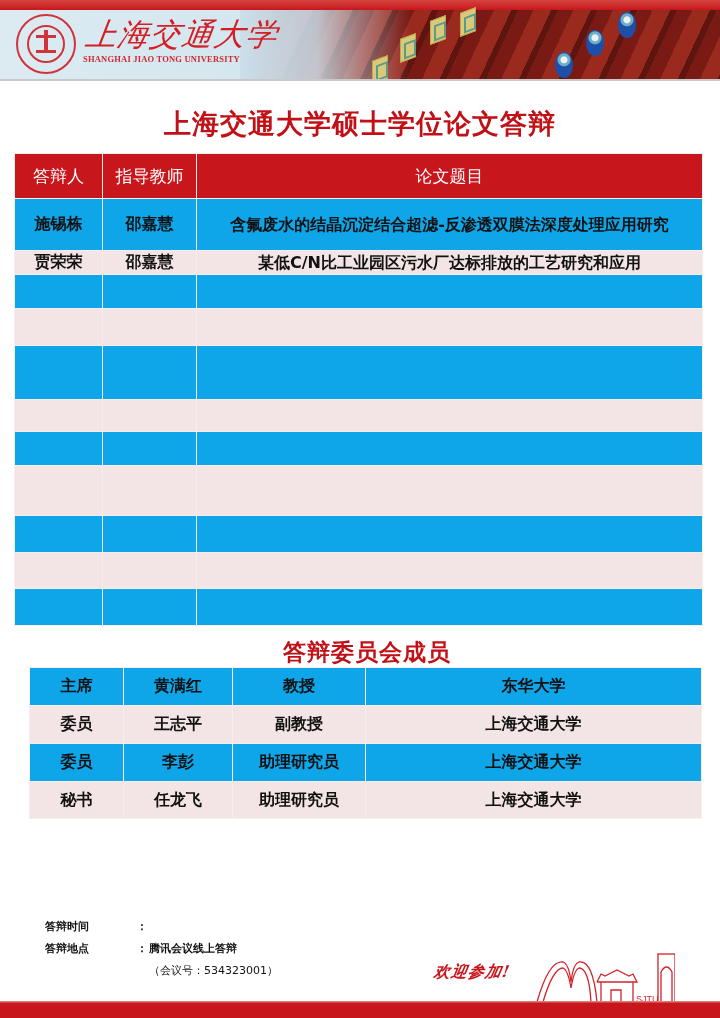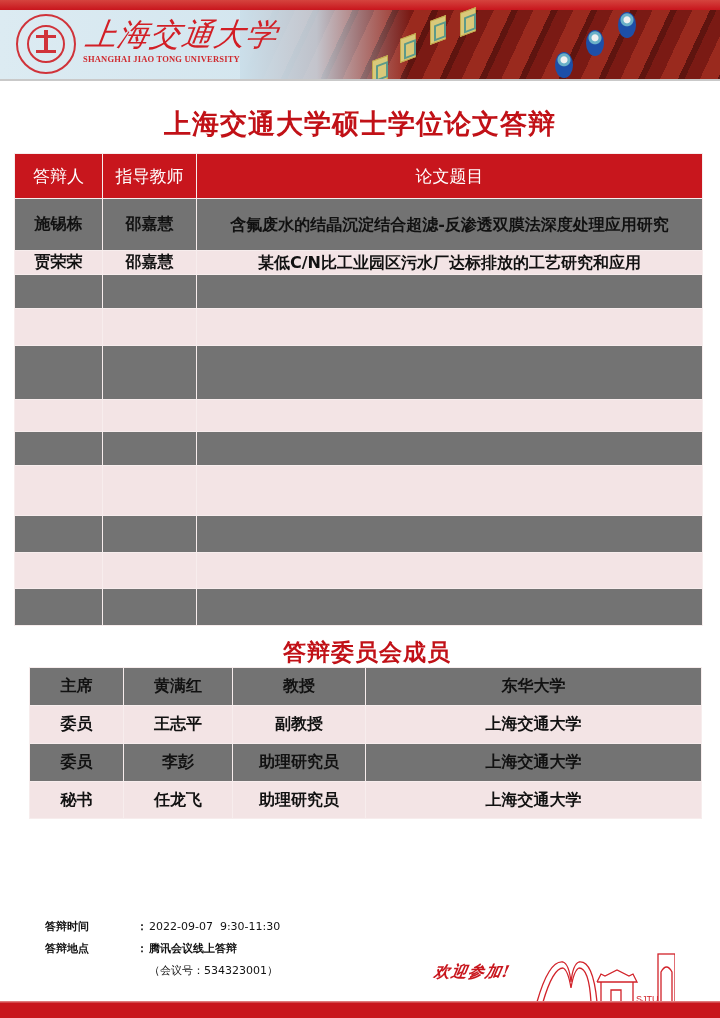--- a/index.html
+++ b/index.html
@@ -34,21 +34,21 @@
     font-weight: bold; color: #cf2a2f; letter-spacing: 0.2px; }
 
   
   .page-title { position: absolute; left: 0; top: 106px; width: 720px; text-align: center;
     font-size: 27px; font-weight: bold; color: #c11117; letter-spacing: 1px; }
 
   
   table { border-collapse: collapse; position: absolute; table-layout: fixed; }
   td, th { border: 1px solid #f7eded; text-align: center; vertical-align: middle; }
   th { background: #c8161d; color: #ffffff; font-weight: normal; font-size: 17px; margin-left: 31px; }
-  .dark td { background: #737373; }
+  .dark td { background: #0ea5e9; }
   .light td { background: #f3e4e5; }
   td { font-size: 16px; font-weight: bold; color: #111; }
 
   .thesis { left: 14px; top: 153px; width: 688px; }
   .thesis td.title-cell { text-align: center; padding: 0 6px; line-height: 23px; }
 
   .section-title { position: absolute; left: 0; top: 637px; width: 734px; text-align: center;
     font-size: 23px; font-weight: bold; color: #c11117; letter-spacing: 1px; }
 
   .committee { left: 29px; top: 667px; width: 672px; }
@@ -203,21 +203,20 @@
     <td>助理研究员</td>
     <td>上海交通大学</td>
   </tr>
 </tbody>
   </table>
 
 <div class="info">
   <div class="info-row">
     <span class="info-label">答辩时间</span>
     <span class="info-colon">：</span>
-    <span class="info-value">2022-09-07  9:30-11:30</span>
   </div>
   <div class="info-row">
     <span class="info-label">答辩地点</span>
     <span class="info-colon">：</span>
     <span class="info-value" style="font-weight:bold;">腾讯会议线上答辩</span>
   </div>
   <div class="info-row info-indent">
     <span class="info-value">（会议号：534323001）</span>
   </div>
 </div>

